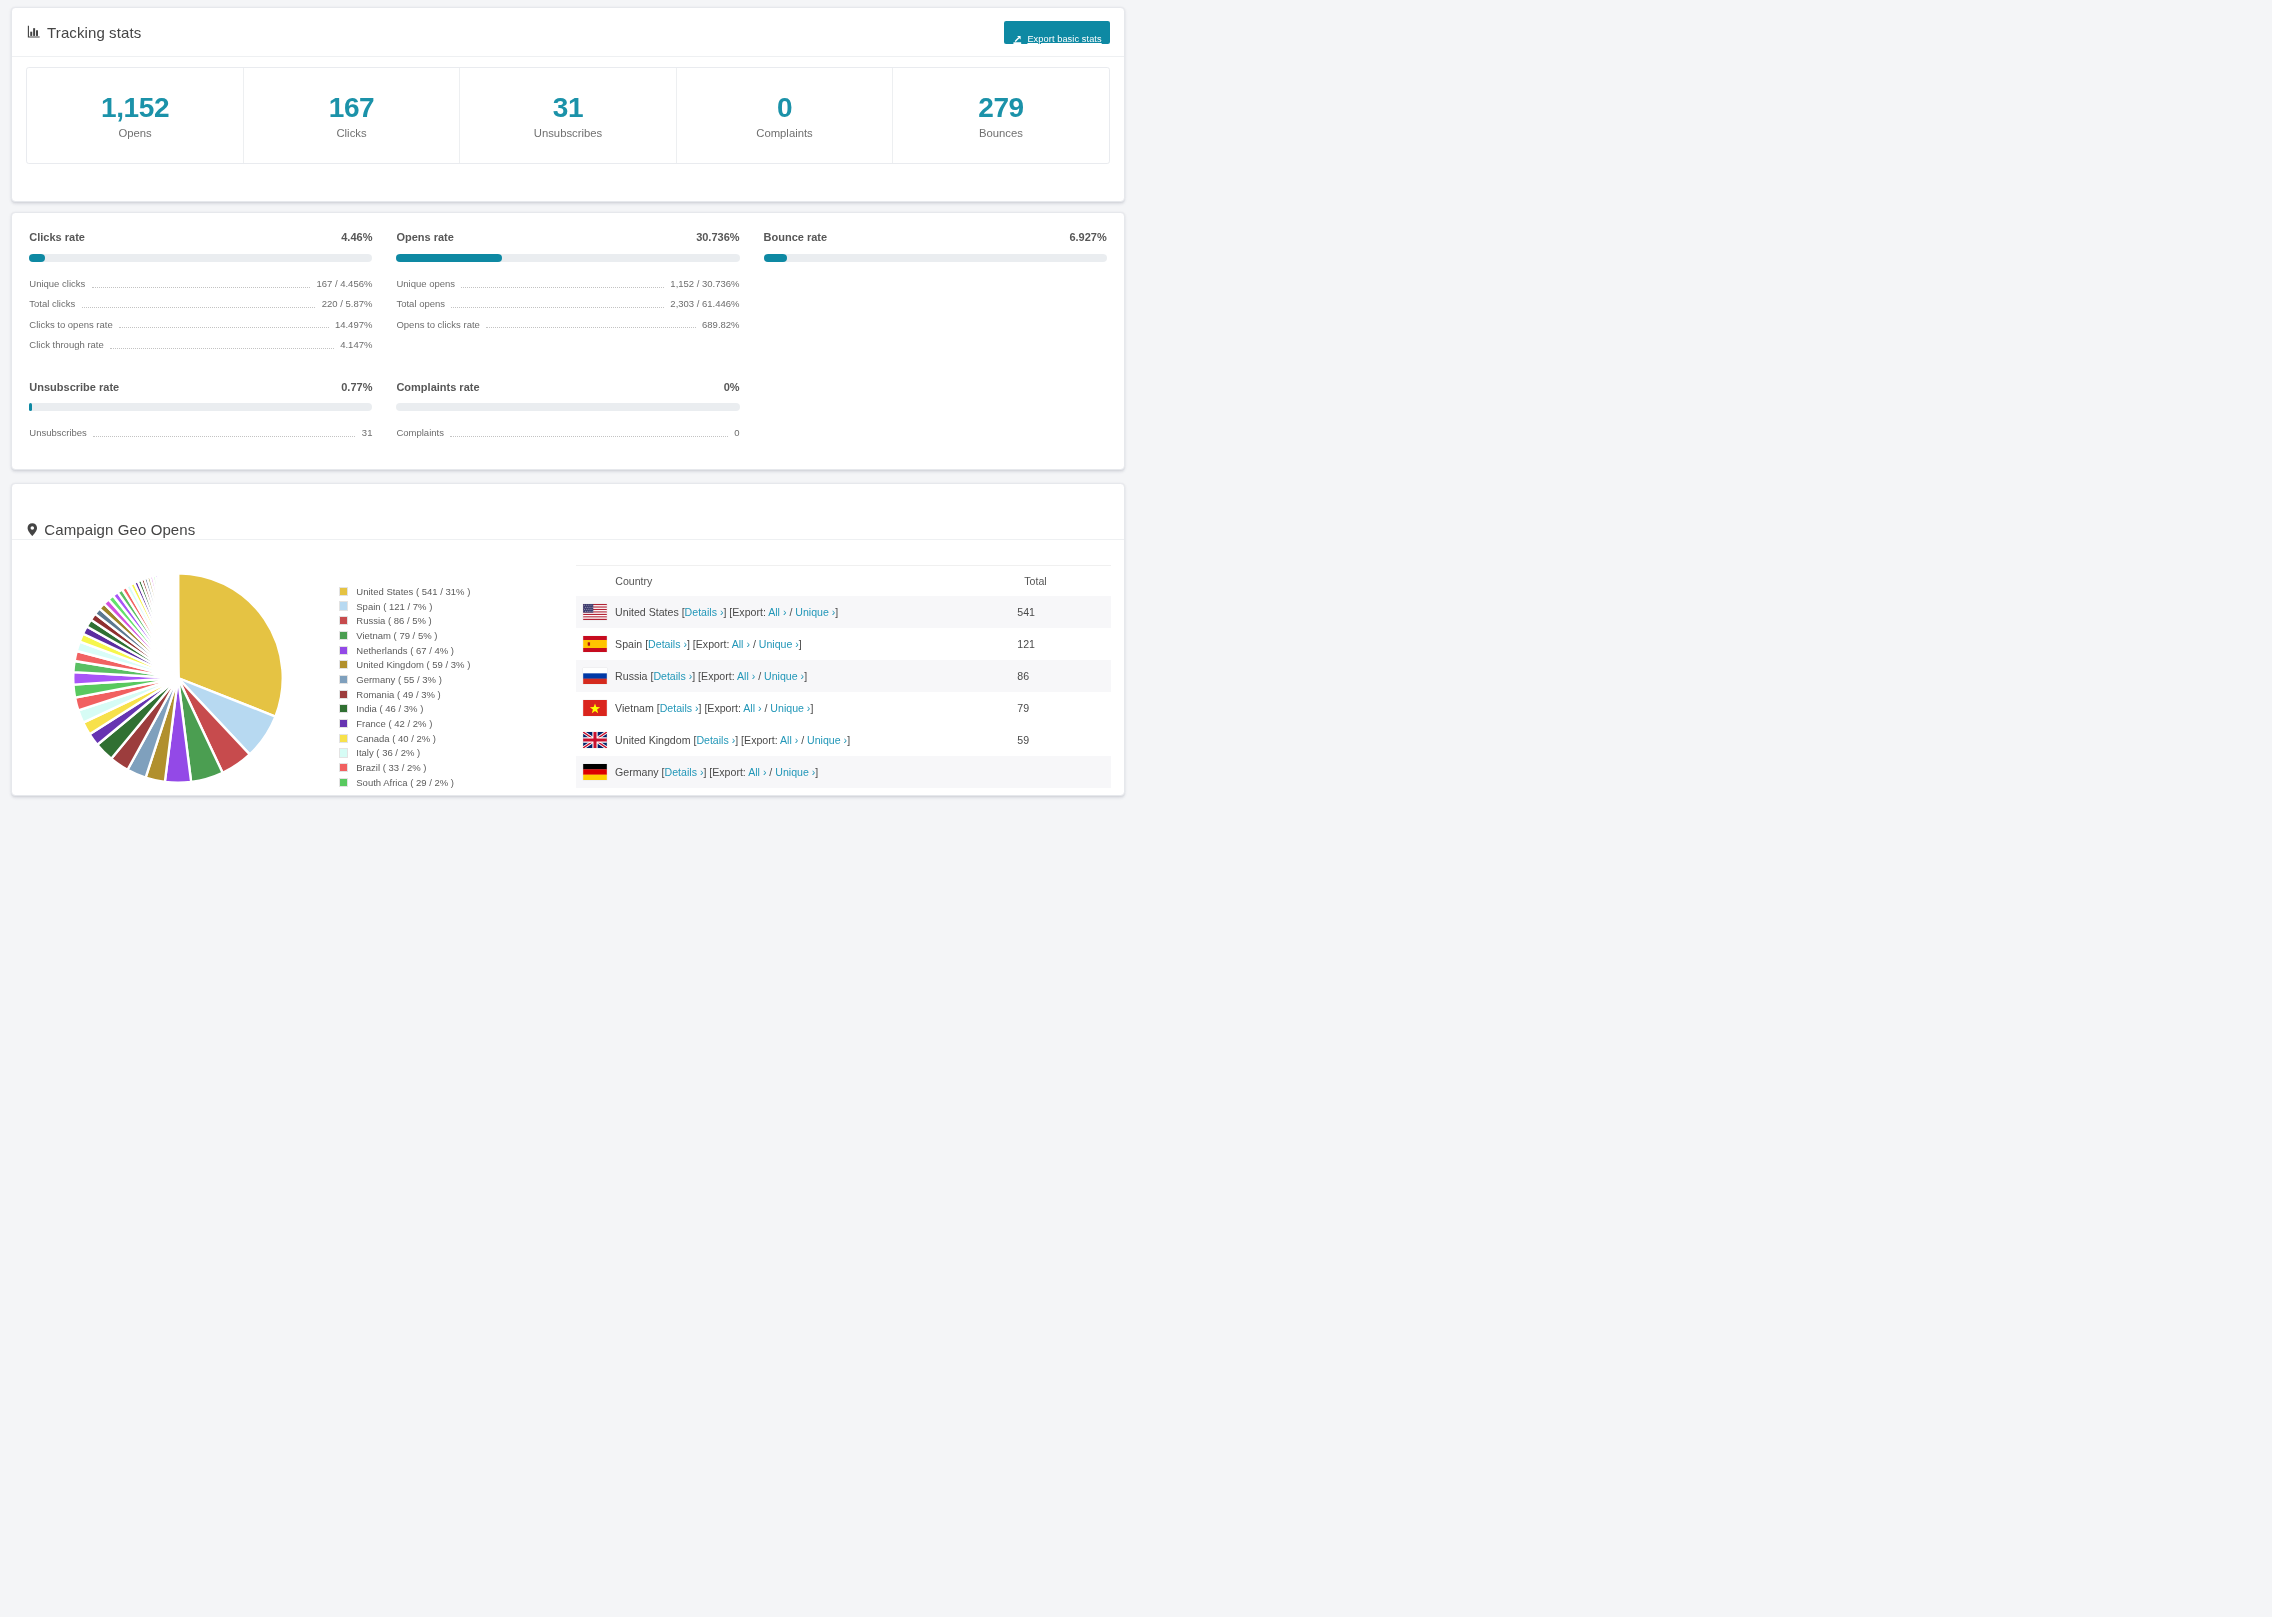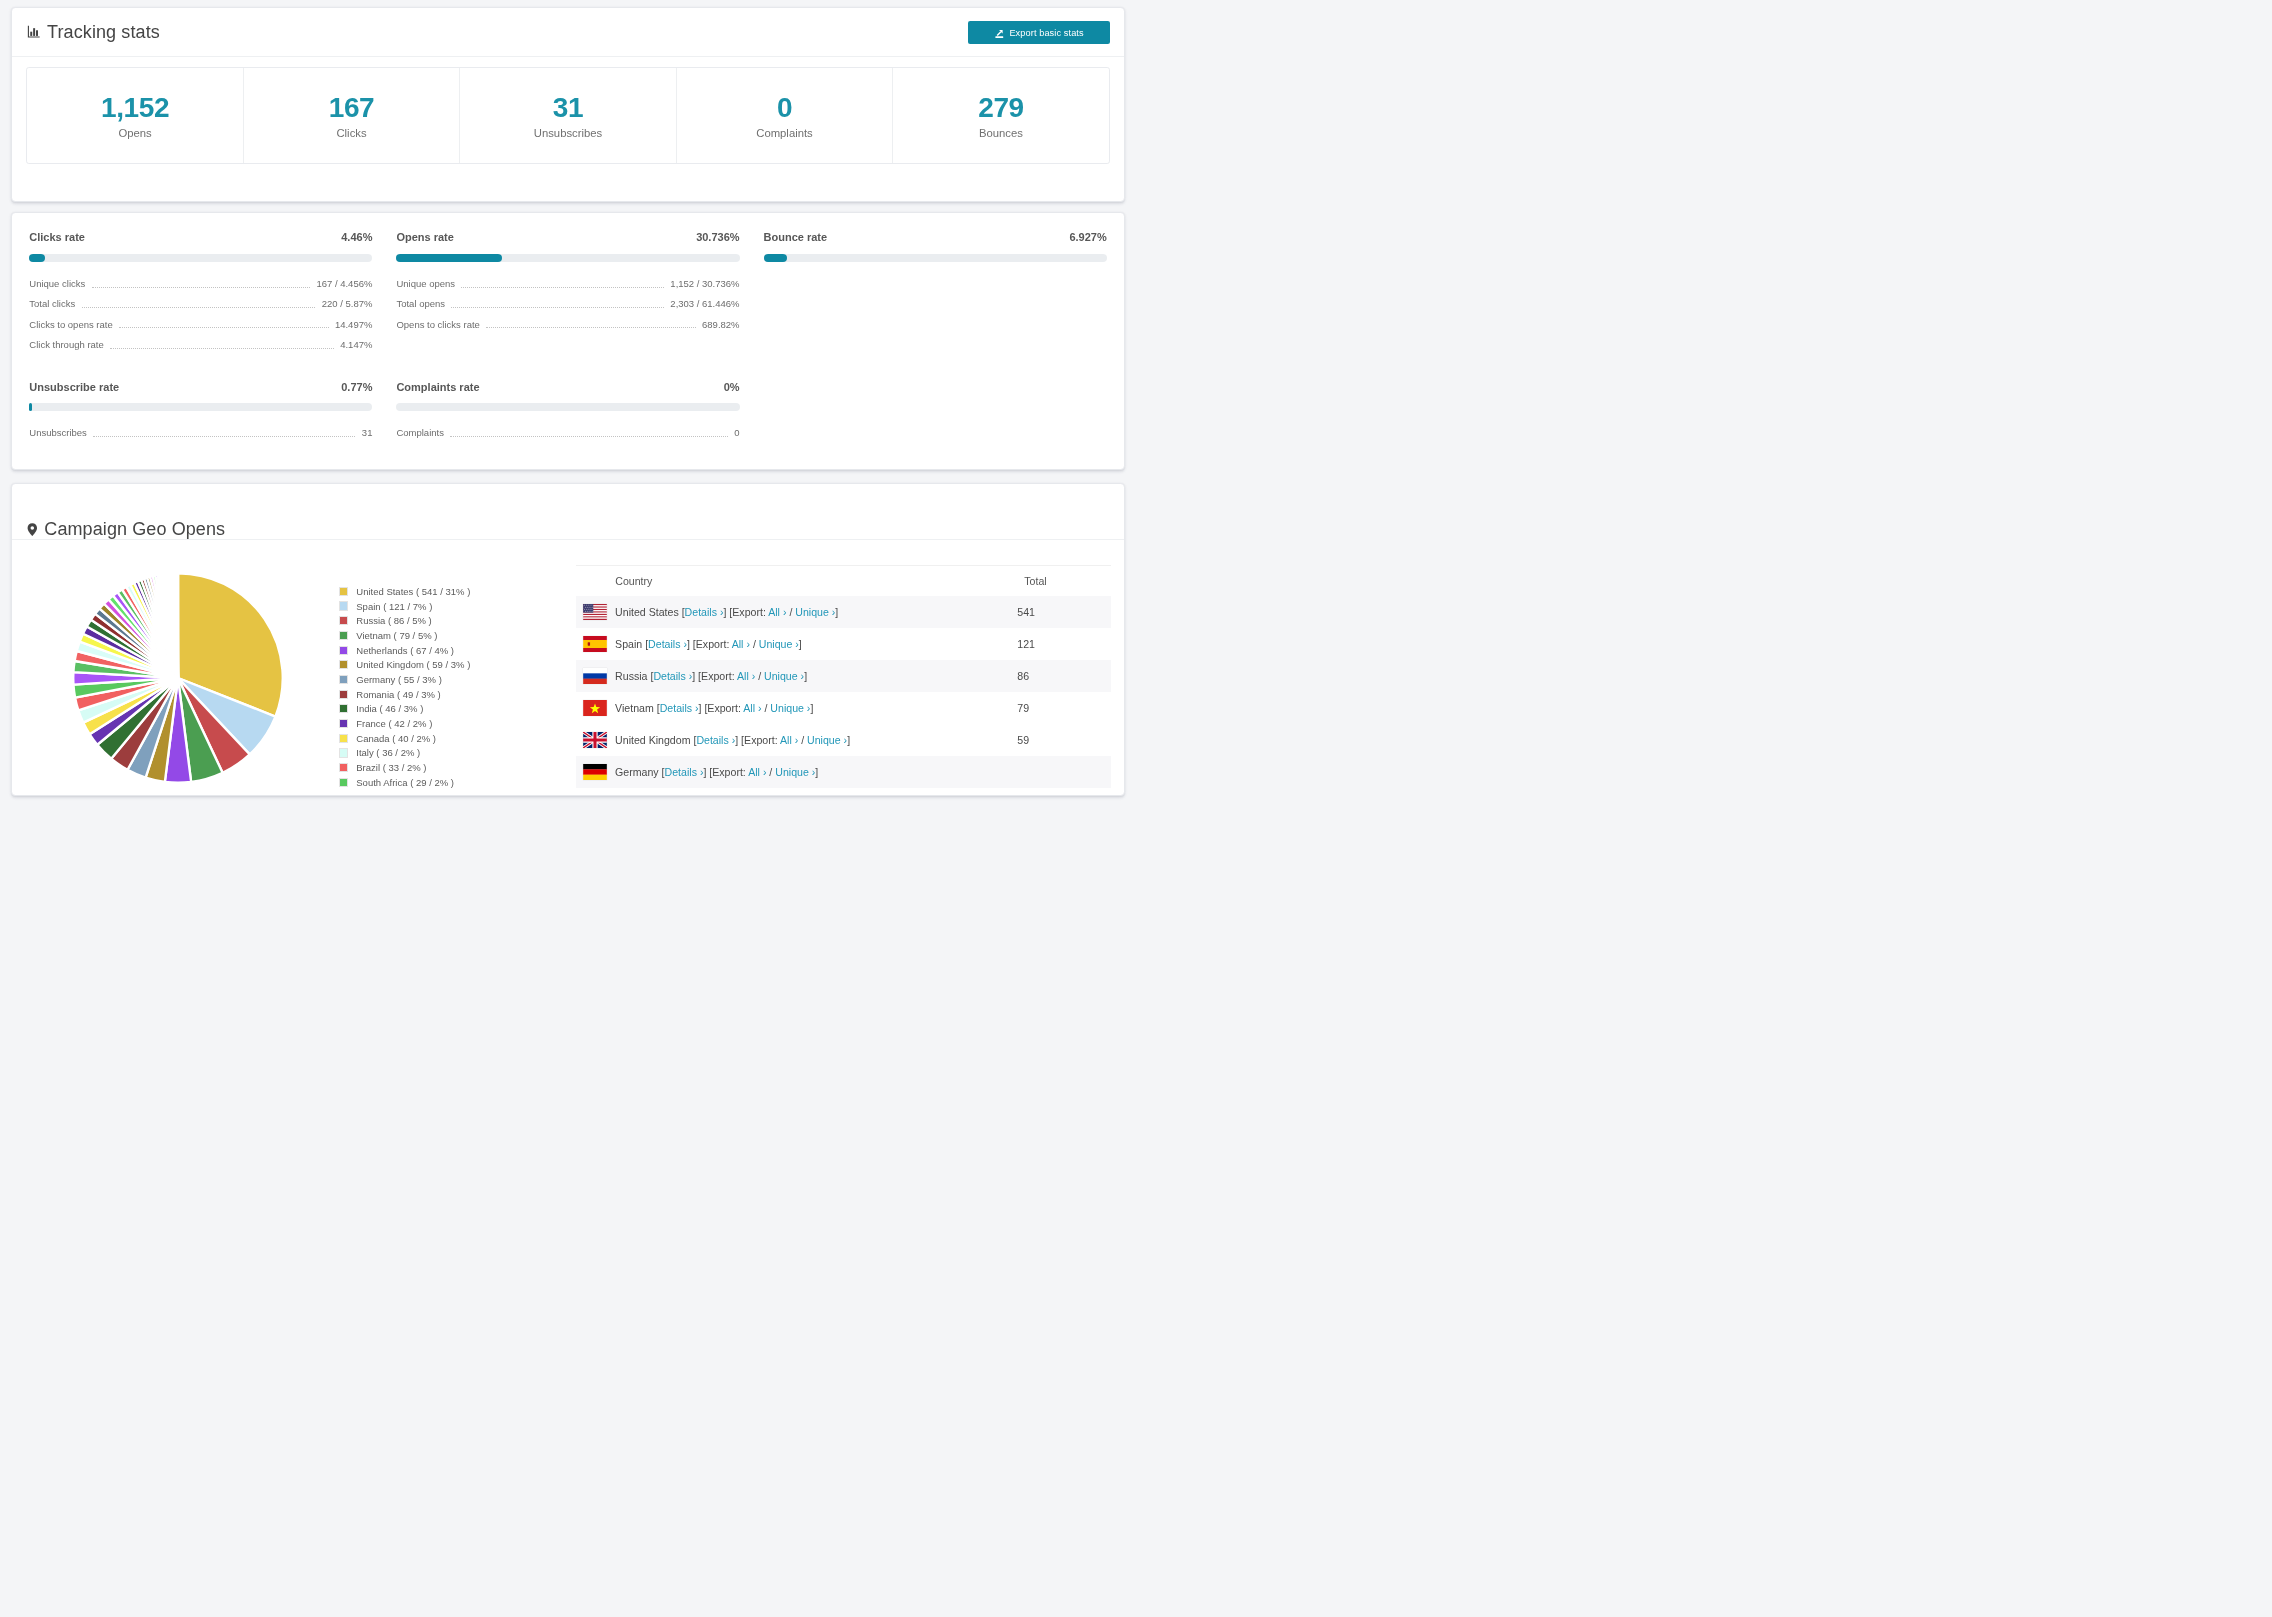--- a/index.html
+++ b/index.html
@@ -15,27 +15,27 @@
   }
   #card-tracking { top:7px;  height:195px; }
   #card-rates    { top:212px; height:258px; padding:18.4px 17px;
                    display:grid; grid-template-columns:repeat(3,1fr);
                    column-gap:24px; row-gap:30px; align-content:start; }
   #card-geo      { top:483px; height:313px; overflow:hidden; }
 
   .card-header { height:49px; border-bottom:0.7px solid #eef0f2; display:flex;
                  align-items:center; padding:0 15px; position:relative; }
   #card-geo .card-header { height:20px;margin-top:36px; }
-  .card-title { font-size:18px; color:#454545; letter-spacing:0.1px; }
+  .card-title { font-size:15px; color:#454545; letter-spacing:0.1px; }
   .hdr-icon { margin-right:6.4px; display:inline-flex; }
 
   .btn-export {
     position:absolute; right:14px; top:13.4px; height:23px; border:none; cursor:pointer;
-    display:inline-flex; align-items:center; padding:0 26px; border-radius:2.1px;
-    font-family:inherit; font-size:9.2px; color:#fff; letter-spacing:0.1px;
+    display:inline-flex; align-items:flex-end; padding:0 8px; border-radius:2.1px;
+    font-family:inherit; font-size:9.2px; color:#fff; letter-spacing:0.1px;text-decoration:underline;
   }
   .btn-export svg { margin-right:5px; }
 
   
   .stats-row { margin:10px 14px 0; border:0.7px solid #e9ebef; border-radius:2.8px;
                display:flex; height:97px; background:#fff; }
   .stat-cell { flex:1; display:flex; flex-direction:column; align-items:center;
                justify-content:center; }
   .stat-cell + .stat-cell { border-left:0.7px solid #edeff1; }
   .stat-value { font-size:28px; font-weight:700; letter-spacing:-0.4px; }

